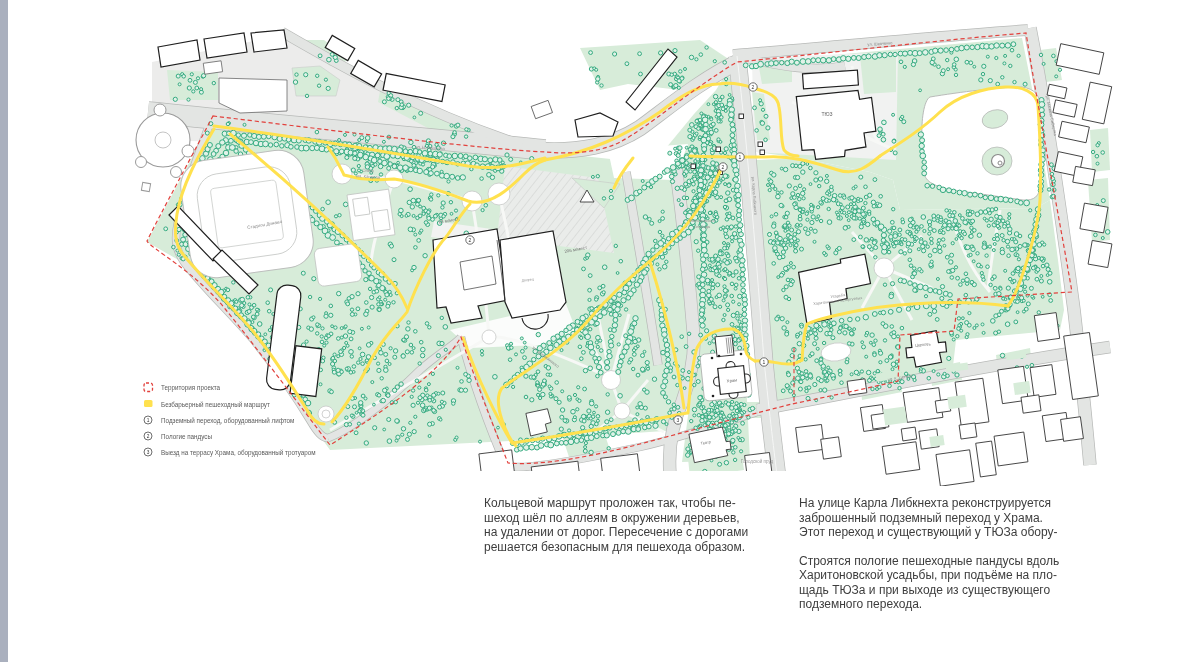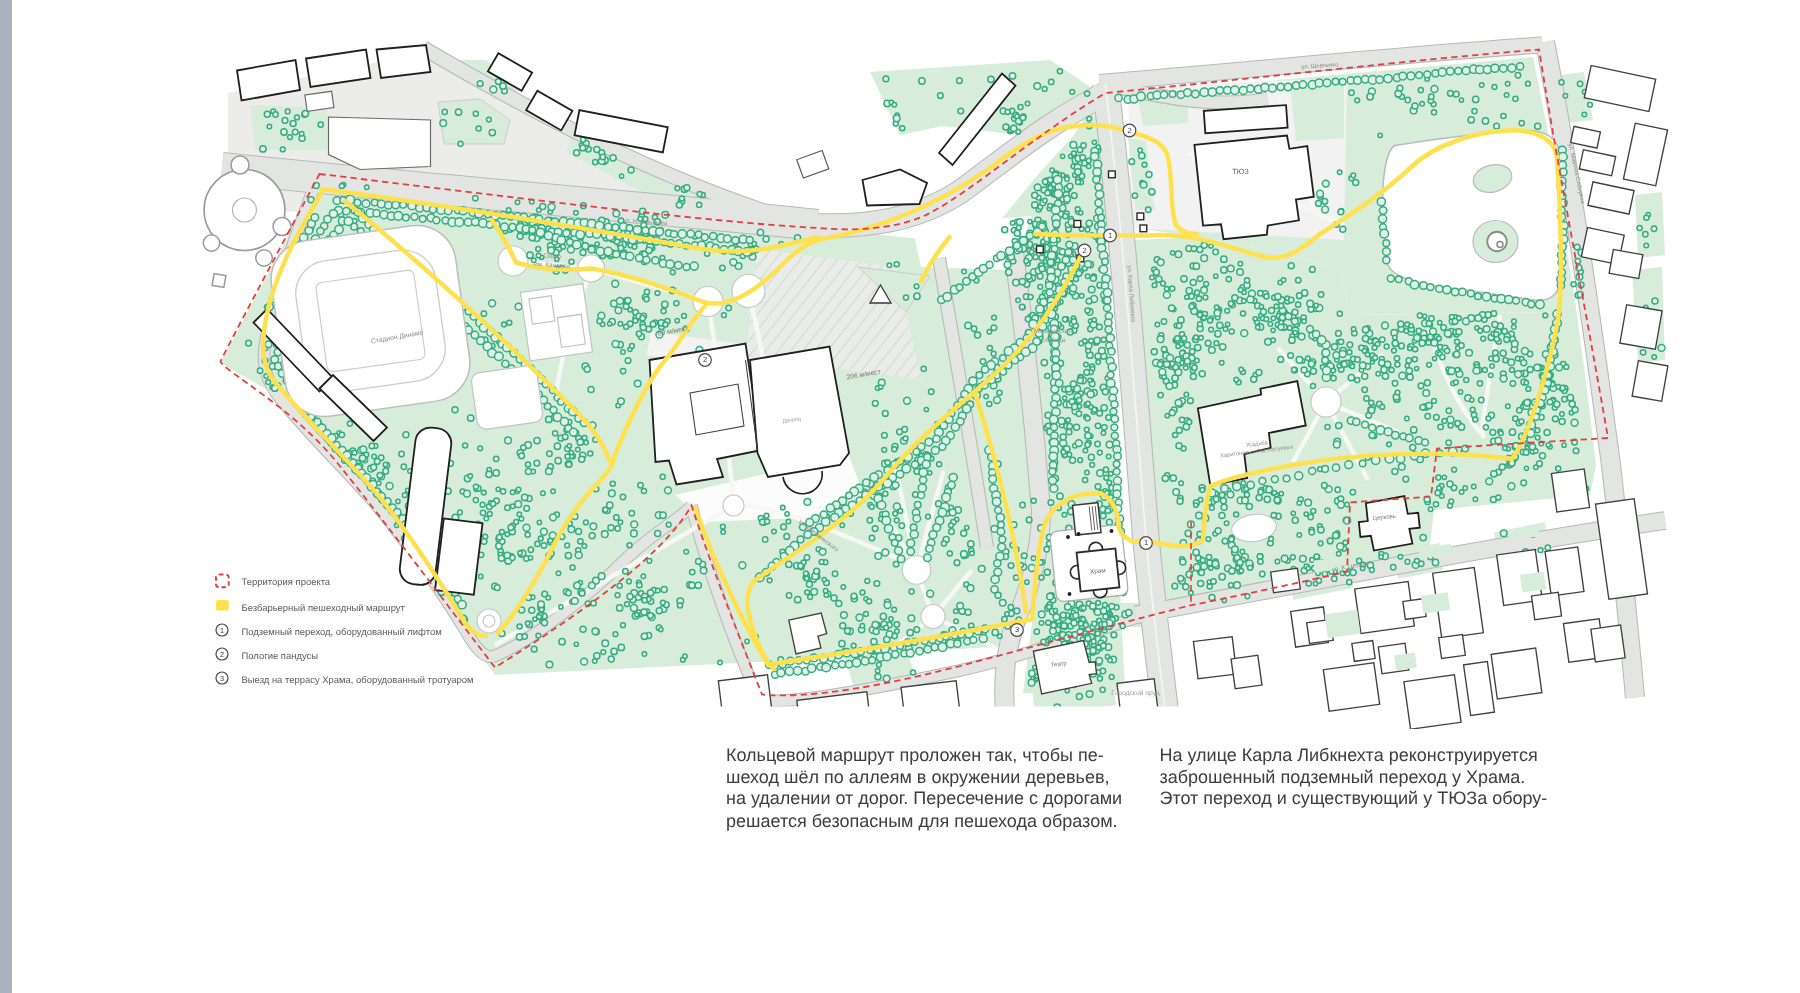--- a/index.html
+++ b/index.html
@@ -1,19 +1,19 @@
 <!DOCTYPE html>
 <html><head><meta charset="utf-8"><style>
 * { margin:0; padding:0; box-sizing:border-box; }
 body { width:1200px; height:662px; background:#ffffff; font-family:"Liberation Sans",sans-serif; overflow:hidden; position:relative; -webkit-font-smoothing:antialiased; }
 .map { position:absolute; left:0; top:0; }
 .col { position:absolute; top:496px; font-size:12px; line-height:14.5px; color:#3d3d3d; white-space:nowrap; }
 .col p { margin:0 0 14px 0; }
 .c1 { left:484px; }
-.c2 { left:773px; }
+.c2 { left:799px; }
 </style></head>
 <body>
 
 <div class="map"><svg width="1200" height="662" viewBox="0 0 1200 662" xmlns="http://www.w3.org/2000/svg" font-family="Liberation Sans, sans-serif">
       <rect x="0" y="0" width="1200" height="662" fill="#ffffff"></rect>
       <polygon points="152,62 283,35 470,124 468,148 152,140" fill="#ececeb"></polygon>
       <defs>
         <pattern id="hat" width="6.5" height="6.5" patternUnits="userSpaceOnUse" patternTransform="rotate(38)">
           <rect width="6.5" height="6.5" fill="#eaecea"></rect>
           <line x1="0" y1="0" x2="0" y2="6.5" stroke="#cdcfcd" stroke-width="1"></line>
@@ -3916,12 +3916,13 @@
       <polygon points="0,471 805,471 815,486 1200,486 1200,521 0,521" fill="#ffffff"></polygon>
       <rect x="0" y="0" width="8" height="662" fill="#aab0be"></rect>
     </svg></div>
 
 <div class="col c1">
     <p>Кольцевой маршрут проложен так, чтобы пе-<br>шеход шёл по аллеям в окружении деревьев,<br>на удалении от дорог. Пересечение с дорогами<br>решается безопасным для пешехода образом.</p>
   </div>
 
 <div class="col c2">
     <p>На улице Карла Либкнехта реконструируется<br>заброшенный подземный переход у Храма.<br>Этот переход и существующий у ТЮЗа обору-</p>
+<p>Строятся пологие пешеходные пандусы вдоль<br>Харитоновской усадьбы, при подъёме на пло-<br>щадь ТЮЗа и при выходе из существующего<br>подземного перехода.</p>
   </div>
 </body></html>

